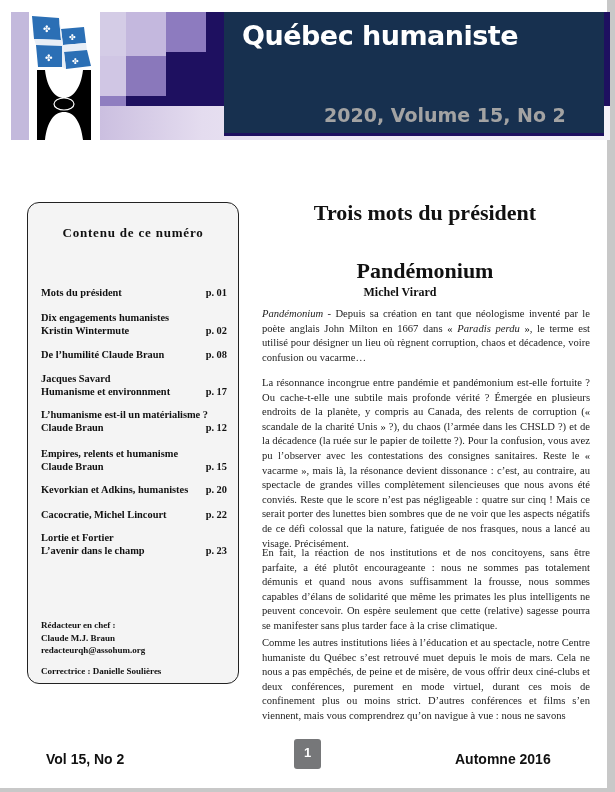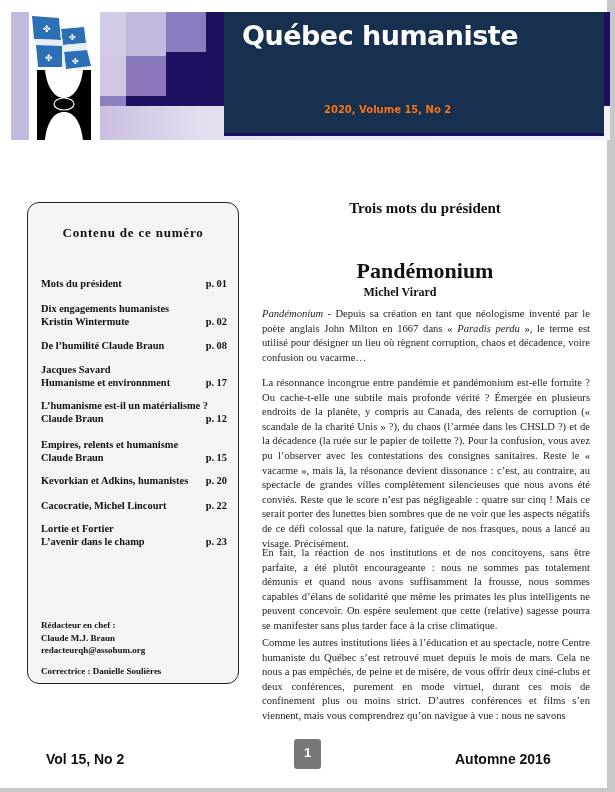--- a/index.html
+++ b/index.html
@@ -10,31 +10,31 @@
     .header { position:absolute; left:0; top:0; width:607px; height:150px; }
     .hdr-lav-strip { position:absolute; left:11px; top:12px; width:18px; height:128px; background:#c3b9dc; }
     .logo-area { position:absolute; left:29px; top:12px; width:71px; height:128px; background:#fff; }
     .mosaic { position:absolute; left:100px; top:12px; width:510px; height:128px; background:#1e1060; }
     .tile { position:absolute; }
     .fade { position:absolute; left:100px; top:106px; width:510px; height:34px;
             background:linear-gradient(90deg,#cbbfe0 0%, #e4dcef 20%, #eee9f5 45%, #f4f2f9 100%); }
     .title-box { position:absolute; left:224px; top:12px; width:380px; height:121px; background:#17304f; box-shadow: 0 3px 0 #1e1060; }
     .t-title { position:absolute; left:18px; top:8px; font-family:"DejaVu Sans", sans-serif; font-weight:bold; font-size:27px; color:#ffffff; letter-spacing:-0.5px; }
     .t-sub { position:absolute; left:52px; top:53px; font-family:"DejaVu Sans", sans-serif; font-weight:bold; font-size:13.5px; color:#ffffff; }
-    .t-vol { position:absolute; left:100px; top:92px; font-family:"DejaVu Sans", sans-serif; font-weight:bold; font-size:10px; color:#f97316; }
+    .t-vol { position:absolute; left:100px; top:92px; font-family:"DejaVu Sans", sans-serif; font-weight:bold; font-size:19px; color:#a3a3a3; }
 
     
     .toc { position:absolute; left:27px; top:202px; width:210px; height:480px; border:1.5px solid #222; border-radius:12px; background:#f4f4f4; }
     .toc-title { position:absolute; left:0; width:100%; top:22px; text-align:center; font-weight:bold; font-size:13px; letter-spacing:0.8px; color:#111; }
-    .toc-item { position:absolute; left:13px; width:186px; font-weight:bold; font-size:10.4px; line-height:12.5px; color:#111; }
+    .toc-item { position:absolute; left:13px; width:186px; font-weight:bold; font-size:10.4px; line-height:12.5px; color:#111;margin-top:9px; }
     .toc-item .pg { position:absolute; right:0; bottom:0; }
     .toc-credits { position:absolute; left:13px; font-weight:bold; font-size:9px; line-height:12.5px; color:#111; }
 
     
-    .art-head { position:absolute; left:250px; top:200px; width:350px; text-align:center; font-weight:bold; font-size:15px; color:#111; }
+    .art-head { position:absolute; left:250px; top:200px; width:350px; text-align:center; font-weight:bold; font-size:22px; color:#111; }
     .art-title { position:absolute; left:250px; top:258px; width:350px; text-align:center; font-weight:bold; font-size:22px; color:#111; }
     .art-author { position:absolute; left:250px; top:285px; width:300px; text-align:center; font-weight:bold; font-size:12px; color:#111; }
     .para { position:absolute; left:262px; width:328px; font-size:10.6px; line-height:14.6px; text-align:justify; color:#222; }
 
     
     .foot-left { position:absolute; left:46px; top:751px; font-family:"Liberation Sans", sans-serif; font-weight:bold; font-size:14px; color:#111; }
     .foot-right { position:absolute; left:455px; top:751px; font-family:"Liberation Sans", sans-serif; font-weight:bold; font-size:14px; color:#111; }
     .page-badge { position:absolute; left:294px; top:739px; width:27px; height:30px; background:#767779; border-radius:3px; color:#fff; font-family:"Liberation Sans", sans-serif; font-weight:bold; font-size:13px; text-align:center; line-height:28px; }
   </style>
 </head>

